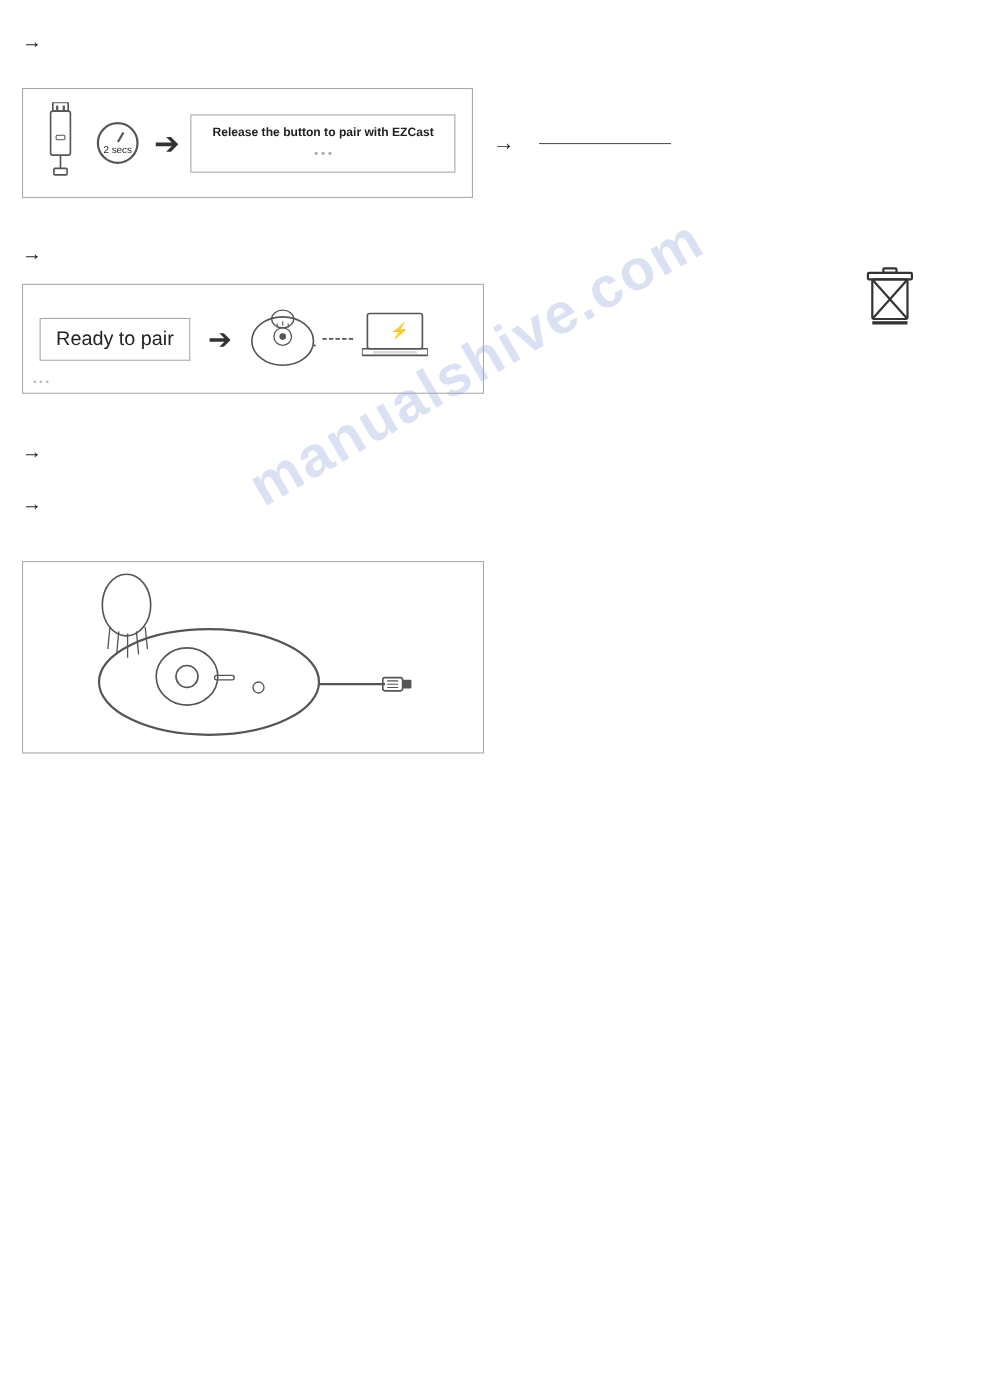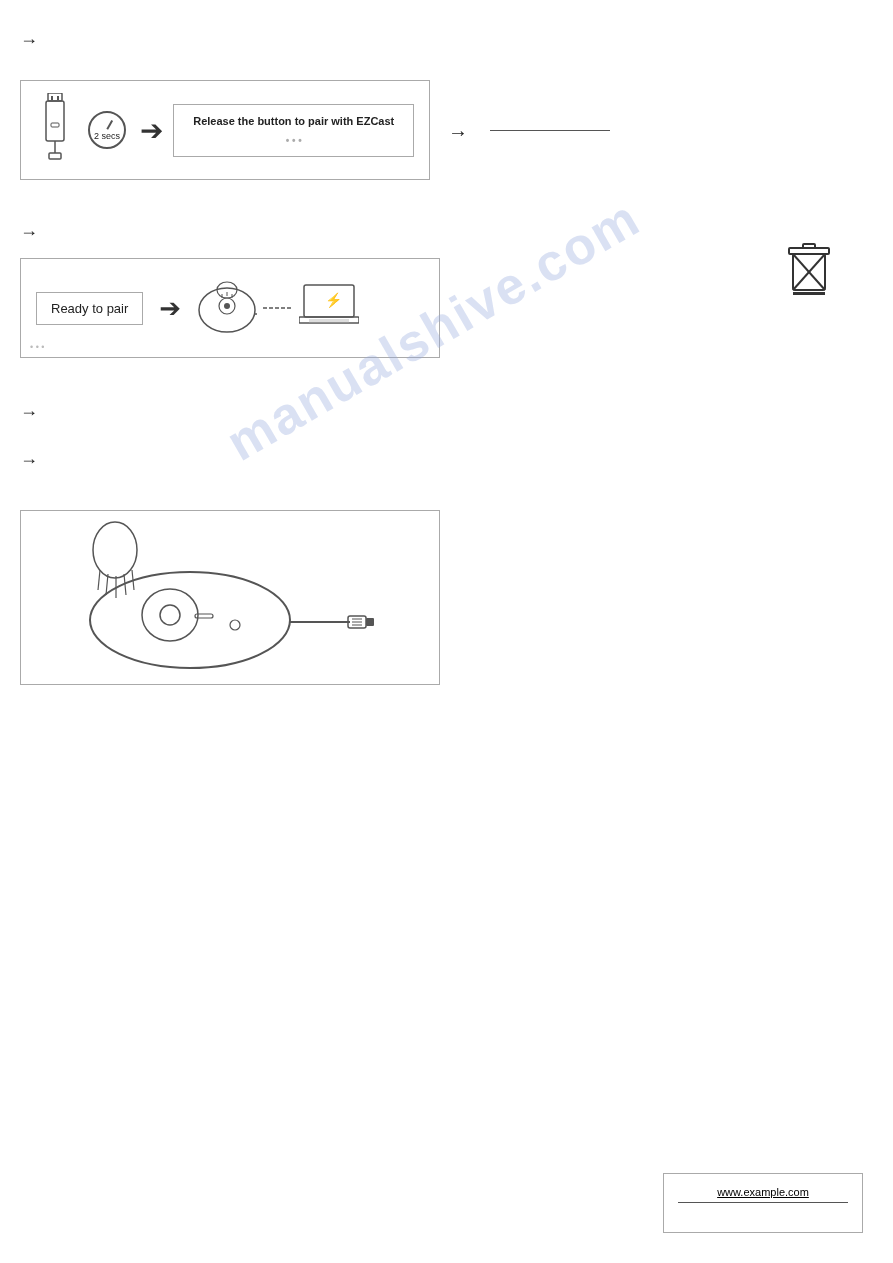--- a/index.html
+++ b/index.html
@@ -34,21 +34,21 @@
       background: #fff;
       display: flex;
       align-items: center;
       padding: 10px 15px;
       gap: 10px;
     }
 
     .ready-pair-label {
       border: 1px solid #aaa;
       padding: 8px 14px;
-      font-size: 13px;
+      font-size: 18px;
       font-weight: normal;
       white-space: nowrap;
       min-width: 90px;
     }
 
     
     .release-box {
       border: 1px solid #aaa;
       padding: 10px 18px;
       font-size: 11px;
@@ -257,22 +257,14 @@
         <line x1="312" y1="102" x2="322" y2="102" stroke="#555" stroke-width="1"></line>
         <line x1="312" y1="105" x2="322" y2="105" stroke="#555" stroke-width="1"></line>
 
         <rect x="326" y="98" width="8" height="8" rx="1" fill="#555"></rect>
 
         <circle cx="195" cy="105" r="5" fill="none" stroke="#555" stroke-width="1.2"></circle>
       </svg>
     </div>
   </div>
 
-  <div style="position:absolute; bottom:30px; right:30px; width:200px;">
-    <div style="border:1px solid #aaa; padding:12px 14px;">
-      <div style="border-bottom:1px solid #555; padding-bottom:4px; margin-bottom:6px; font-size:11px; text-align:center;">
-        <span class="underline-text">www.example.com</span>
-      </div>
-      <div style="font-size:10px; color:#555; text-align:center;">&nbsp;</div>
-    </div>
-  </div>
 
 </div>
 
 </body></html>

